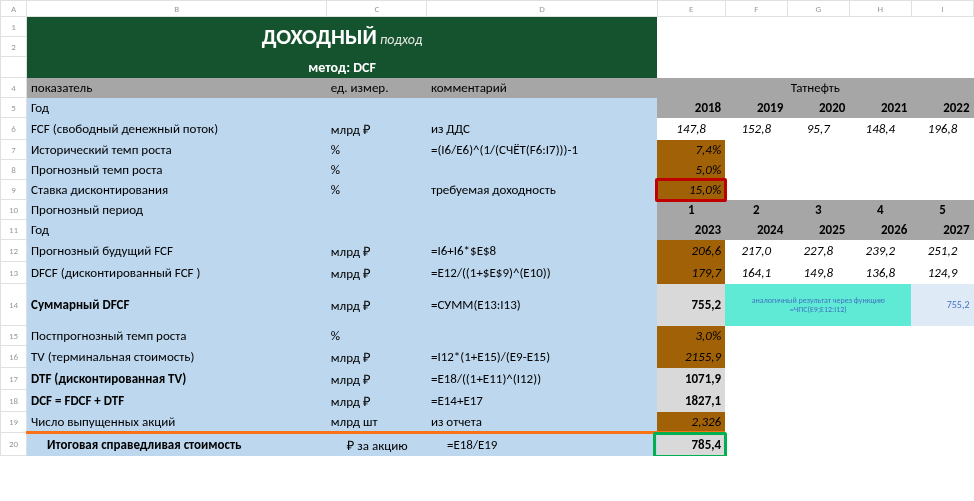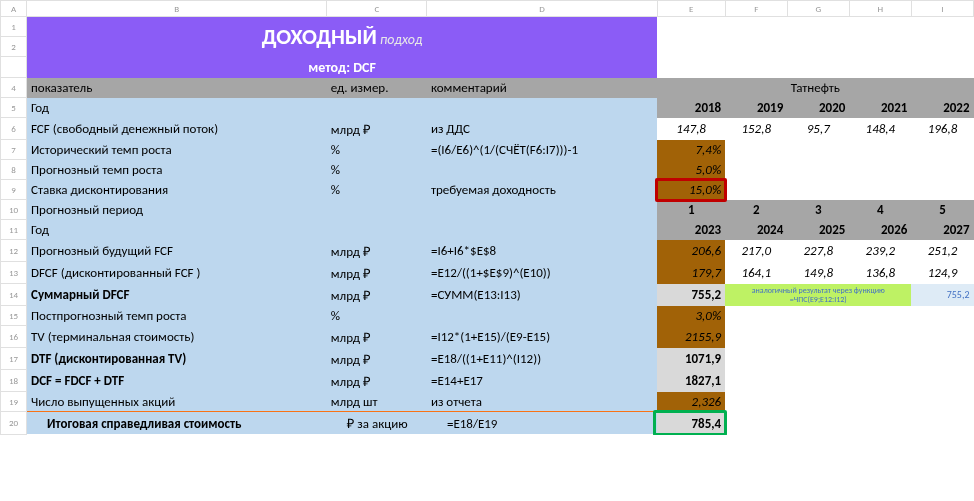--- a/index.html
+++ b/index.html
@@ -9,41 +9,41 @@
 
 .row-head td { background: #fff; color: #999; font-size: 9px; text-align: center; border: 1px solid #e0e0e0; height: 14px; }
 .col-head { background: #fff; color: #999; font-size: 9px; text-align: center; border: 1px solid #e0e0e0; width: 26px; }
 
 .c-b { width: 300px; }
 .c-c { width: 100px; }
 .c-d { width: 230px; }
 .c-e { width: 68px; }
 .c-f, .c-g, .c-h, .c-i { width: 62px; }
 
-.title-bar { background: #8b5cf6; color: #fff; text-align: center; }
+.title-bar { background: #14532d; color: #fff; text-align: center; }
 .title-main { font-size: 22px; font-weight: bold; }
 .title-sub { font-size: 14px; font-style: italic; color: #e8e8e8; }
 .method-row td.title-bar { font-size: 14px; font-weight: bold; color: #fff; }
 .header-gray { background: #A6A6A6; font-weight: normal; }
 .blue-zone { background: #BDD7EE; }
 .year-head { background: #A6A6A6; font-weight: bold; text-align: right; }
 .year-head-c { background: #A6A6A6; font-weight: bold; text-align: center; }
 .val { text-align: center; font-style: italic; }
 .val-e { text-align: right; font-style: italic; background: #a16207; }
 .val-e-bold { text-align: right; font-weight: bold; background: #D9D9D9; }
 .bold { font-weight: bold; }
 
 .box-red { position: relative; }
 .box-red::after { content: ""; position: absolute; top: -2px; left: -2px; right: -2px; bottom: -2px; border: 3px solid #C00000; border-radius: 2px; pointer-events: none; }
 .box-green { position: relative; margin-top: 47px; }
 .box-green::after { content: ""; position: absolute; top: -2px; left: -4px; right: -2px; bottom: -2px; border: 3px solid #00B050; border-radius: 2px; pointer-events: none; }
 
-.note-td { background: #bef264; color: #4472C4; font-size: 8px; text-align: center; line-height: 9px; vertical-align: middle; padding: 2px 1px; }
+.note-td { background: #5eead4; color: #4472C4; font-size: 8px; text-align: center; line-height: 9px; vertical-align: middle; padding: 12px 1px; }
 .small-val { font-size: 10px; color: #4472C4; text-align: right; background: #DEEBF6; }
-.bord-top { border-top: 1px solid #f97316; padding-left: 20px; }
+.bord-top { border-top: 3px solid #f97316; padding-left: 20px; }
 </style>
 </head>
 <body>
 
 <table>
 <tbody>
       <tr class="row-head">
   <td class="col-head">A</td>
   <td class="c-b">B</td>
   <td class="c-c">C</td>

